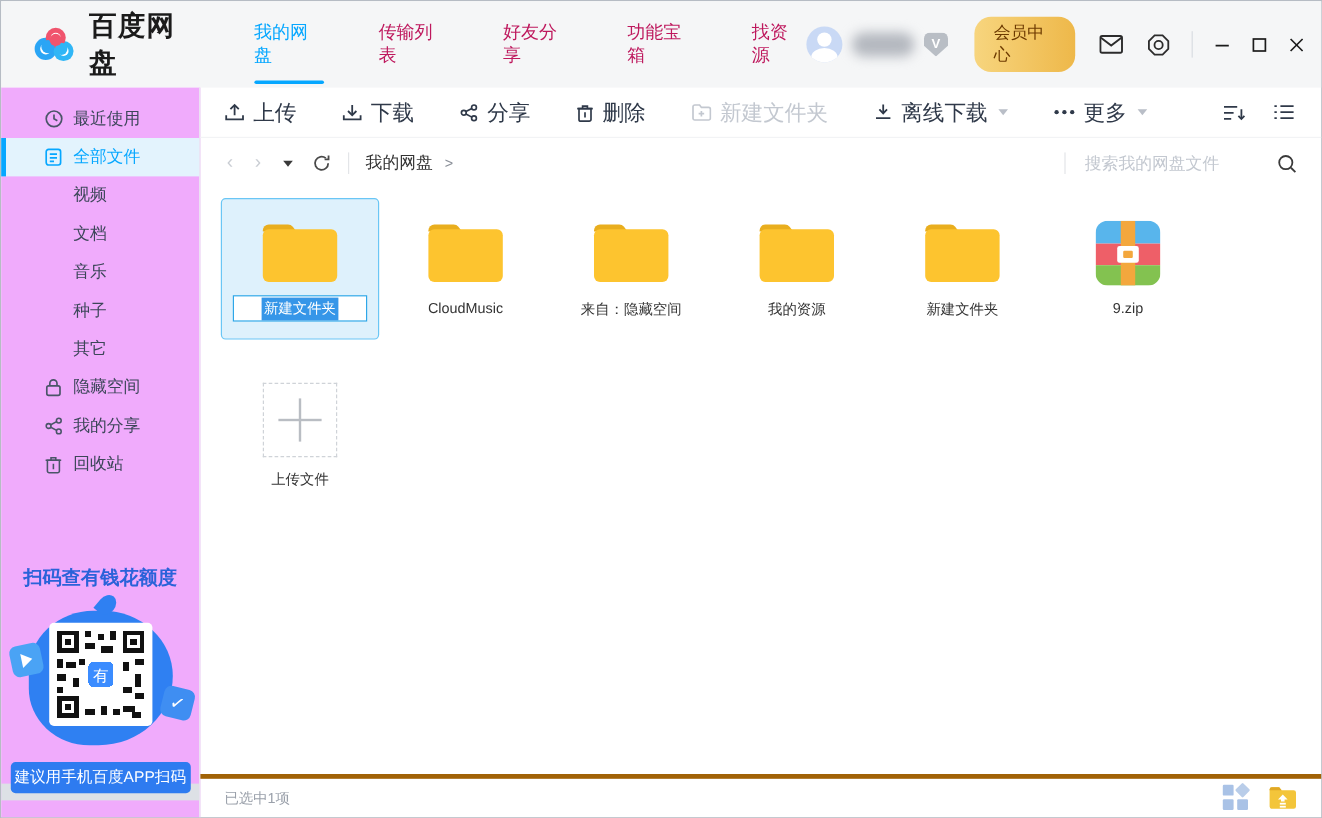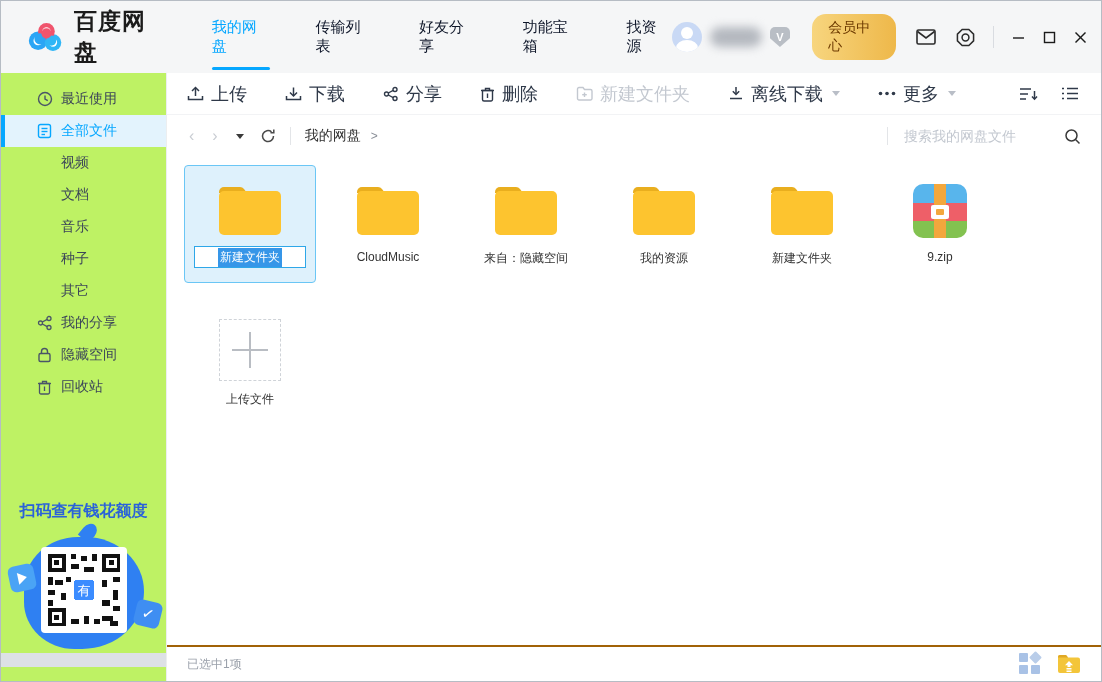--- a/index.html
+++ b/index.html
@@ -6,39 +6,39 @@
   html,body { width:1102px; height:682px; }
   body { font-family:"Liberation Sans","DejaVu Sans",sans-serif; background:#fff; color:#333; overflow:hidden; }
   .window { width:1102px; height:682px; border:1px solid #b6bcc4; display:flex; flex-direction:column; background:#fff; }
 
   
   .header { height:72px; background:#f5f6f7; display:flex; align-items:center; flex-shrink:0; }
   .logo { display:flex; align-items:center; margin-left:26px; }
   .logo svg { width:38px; height:34px; }
   .logo-text { font-size:23px; font-weight:bold; color:#1b1b1b; margin-left:10px; letter-spacing:1px; }
   .tabs { display:flex; margin-left:42px; gap:42px; }
-  .tab { position:relative; font-size:15px; color:#0f172a; padding:10px 2px; cursor:pointer; }
+  .tab { position:relative; font-size:15px; color:#be185d; padding:10px 2px; cursor:pointer; }
   .tab.active { color:#06a7ff; }
   .tab.active::after { content:""; position:absolute; left:50%; transform:translateX(-50%); bottom:-4px; width:58px; height:3px; background:#06a7ff; border-radius:2px; }
   .header-right { margin-left:auto; display:flex; align-items:center; margin-right:14px; }
   .avatar { width:30px; height:30px; border-radius:50%; background:#c9d9f5; position:relative; overflow:hidden; flex-shrink:0; }
   .avatar::before { content:""; position:absolute; top:5px; left:9px; width:12px; height:12px; border-radius:50%; background:#fff; }
   .avatar::after { content:""; position:absolute; top:18px; left:4px; width:22px; height:16px; border-radius:50%; background:#fff; }
   .username-blur { width:56px; height:20px; margin-left:8px; border-radius:10px; background:#b4b8bf; filter:blur(5px); }
   .vip-badge { width:22px; height:20px; margin-left:8px; background:#b9bec5; border-radius:5px 5px 8px 8px; clip-path:polygon(0 0,100% 0,100% 55%,50% 100%,0 55%); display:flex; align-items:center; justify-content:center; color:#fff; font-size:11px; font-weight:bold; }
   .vip-btn { margin-left:22px; padding:5px 16px; border-radius:14px; background:linear-gradient(90deg,#f7d57e,#eeb84a); color:#6d3a00; font-size:14px; cursor:pointer; }
   .hicon { margin-left:20px; color:#2c2c2c; display:flex; align-items:center; cursor:pointer; }
   .hdivider { width:1px; height:22px; background:#d9dce1; margin-left:18px; }
   .winctl { margin-left:18px; color:#1b1b1b; font-size:16px; cursor:pointer; display:flex; align-items:center; }
 
   
   .body-row { flex:1; display:flex; min-height:0; }
 
   
-  .sidebar { width:166px; border-right:1px solid #eceef0; display:flex; flex-direction:column; flex-shrink:0; background:#bef264; }
+  .sidebar { width:166px; border-right:1px solid #eceef0; display:flex; flex-direction:column; flex-shrink:0; background:#f0abfc; }
   .side-list { padding-top:10px; }
   .side-item { height:32px; display:flex; align-items:center; font-size:14px; color:#3c4659; cursor:pointer; position:relative; }
   .side-item .sicon { width:16px; margin-left:36px; margin-right:8px; display:flex; align-items:center; color:#4a5568; }
   .side-item.noicon { padding-left:60px; }
   .side-item.active { background:#e3f3fd; color:#06a7ff; }
   .side-item.active .sicon { color:#06a7ff; }
   .side-item.active::before { content:""; position:absolute; left:0; top:0; width:4px; height:100%; background:#06a7ff; }
 
   .promo { margin-top:auto; text-align:center; position:relative; padding-top:12px; }
   .promo-line { font-size:16px; font-weight:bold; color:#2a62d9; line-height:25px; }
@@ -83,21 +83,21 @@
   .tile .ficon { margin-top:16px; height:58px; display:flex; align-items:center; justify-content:center; }
   .tile .fname { margin-top:10px; font-size:12px; color:#333; text-align:center; max-width:124px; white-space:nowrap; overflow:hidden; }
   .tile.selected { background:#def1fc; border-color:#6ac6f5; }
   .rename-box { margin-top:6px; width:112px; height:22px; background:#fff; border:1px solid #2ea7e8; display:flex; align-items:center; justify-content:center; }
   .rename-box .seltext { background:#3696e8; color:#fff; font-size:12px; padding:1px 2px; }
   .upload-dash { width:62px; height:62px; border:1px dashed #cfd3d8; display:flex; align-items:center; justify-content:center; margin-top:14px; }
   .upload-dash .plus { position:relative; width:36px; height:36px; }
   .upload-dash .plus::before { content:""; position:absolute; left:0; top:17px; width:36px; height:2px; background:#b9bdc3; }
   .upload-dash .plus::after { content:""; position:absolute; left:17px; top:0; width:2px; height:36px; background:#b9bdc3; }
 
-  .statusbar { height:36px; border-top:2px solid #a16207; display:flex; align-items:center; padding:0 20px; flex-shrink:0;justify-content:flex-end; }
+  .statusbar { height:36px; border-top:4px solid #a16207; display:flex; align-items:center; padding:0 20px; flex-shrink:0;justify-content:flex-end; }
   .status-text { font-size:12px; color:#9aa0aa; }
   .status-icons { margin-left:auto; display:flex; align-items:center; gap:16px; }
   .grid-icon { position:relative; width:22px; height:22px; cursor:pointer; }
   .grid-icon i { position:absolute; width:9px; height:9px; background:#a9c2e6; border-radius:1px; }
   .grid-icon i:nth-child(1){ left:0; top:0; }
   .grid-icon i:nth-child(2){ left:0; top:12px; }
   .grid-icon i:nth-child(3){ left:12px; top:12px; }
   .grid-icon i:nth-child(4){ left:12px; top:0; transform:rotate(45deg); background:#b9cde9; }
   .upfolder-icon { cursor:pointer; display:flex; }
 </style>
@@ -199,38 +199,38 @@
             <span>音乐</span>
           </div>
         <div class="side-item noicon">
             <span>种子</span>
           </div>
         <div class="side-item noicon">
             <span>其它</span>
           </div>
         <div class="side-item">
           <span class="sicon">
+            <svg width="15" height="16" viewBox="0 0 15 16" fill="none" stroke="currentColor" stroke-width="1.4">
+                <rect x="2" y="6.5" width="11" height="8" rx="1.5"></rect>
+                <path d="M4.5 6.5 V4.5 a3 3 0 0 1 6 0 V6.5"></path>
+              </svg>
+          </span>
+          <span>隐藏空间</span>
+        </div>
+        <div class="side-item">
+          <span class="sicon">
             <svg width="16" height="16" viewBox="0 0 16 16" fill="none" stroke="currentColor" stroke-width="1.3">
                 <circle cx="3.5" cy="8" r="2"></circle>
                 <circle cx="12" cy="3.5" r="2"></circle>
                 <circle cx="12" cy="12.5" r="2"></circle>
                 <line x1="5.3" y1="7" x2="10.2" y2="4.4"></line>
                 <line x1="5.3" y1="9" x2="10.2" y2="11.6"></line>
               </svg>
           </span>
           <span>我的分享</span>
-        </div>
-        <div class="side-item">
-          <span class="sicon">
-            <svg width="15" height="16" viewBox="0 0 15 16" fill="none" stroke="currentColor" stroke-width="1.4">
-                <rect x="2" y="6.5" width="11" height="8" rx="1.5"></rect>
-                <path d="M4.5 6.5 V4.5 a3 3 0 0 1 6 0 V6.5"></path>
-              </svg>
-          </span>
-          <span>隐藏空间</span>
         </div>
         <div class="side-item">
           <span class="sicon">
             <svg width="15" height="16" viewBox="0 0 15 16" fill="none" stroke="currentColor" stroke-width="1.3">
                 <path d="M2.5 4.5 h10 v9 a1.5 1.5 0 0 1 -1.5 1.5 h-7 a1.5 1.5 0 0 1 -1.5 -1.5 z"></path>
                 <line x1="1" y1="4.5" x2="14" y2="4.5"></line>
                 <path d="M5.5 4.5 V2.5 h4 v2"></path>
                 <line x1="7.5" y1="7.5" x2="7.5" y2="12"></line>
               </svg>
           </span>
@@ -281,20 +281,21 @@
               <g fill="#111">
                   <rect x="7" y="7" width="4" height="4"></rect>
                   <rect x="49" y="7" width="4" height="4"></rect>
                   <rect x="7" y="49" width="4" height="4"></rect>
                 </g>
               <rect x="22" y="22" width="16" height="16" rx="3" fill="#3b8cff"></rect>
               <text x="30" y="34" font-size="10" fill="#fff" text-anchor="middle">有</text>
             </svg>
           </div>
         </div>
+        <div class="promo-btn">建议用手机百度APP扫码</div>
         <div class="promo-floor"></div>
       </div>
 
       <div class="storage">
         
         
       </div>
     </div>
 
     <div class="content">

